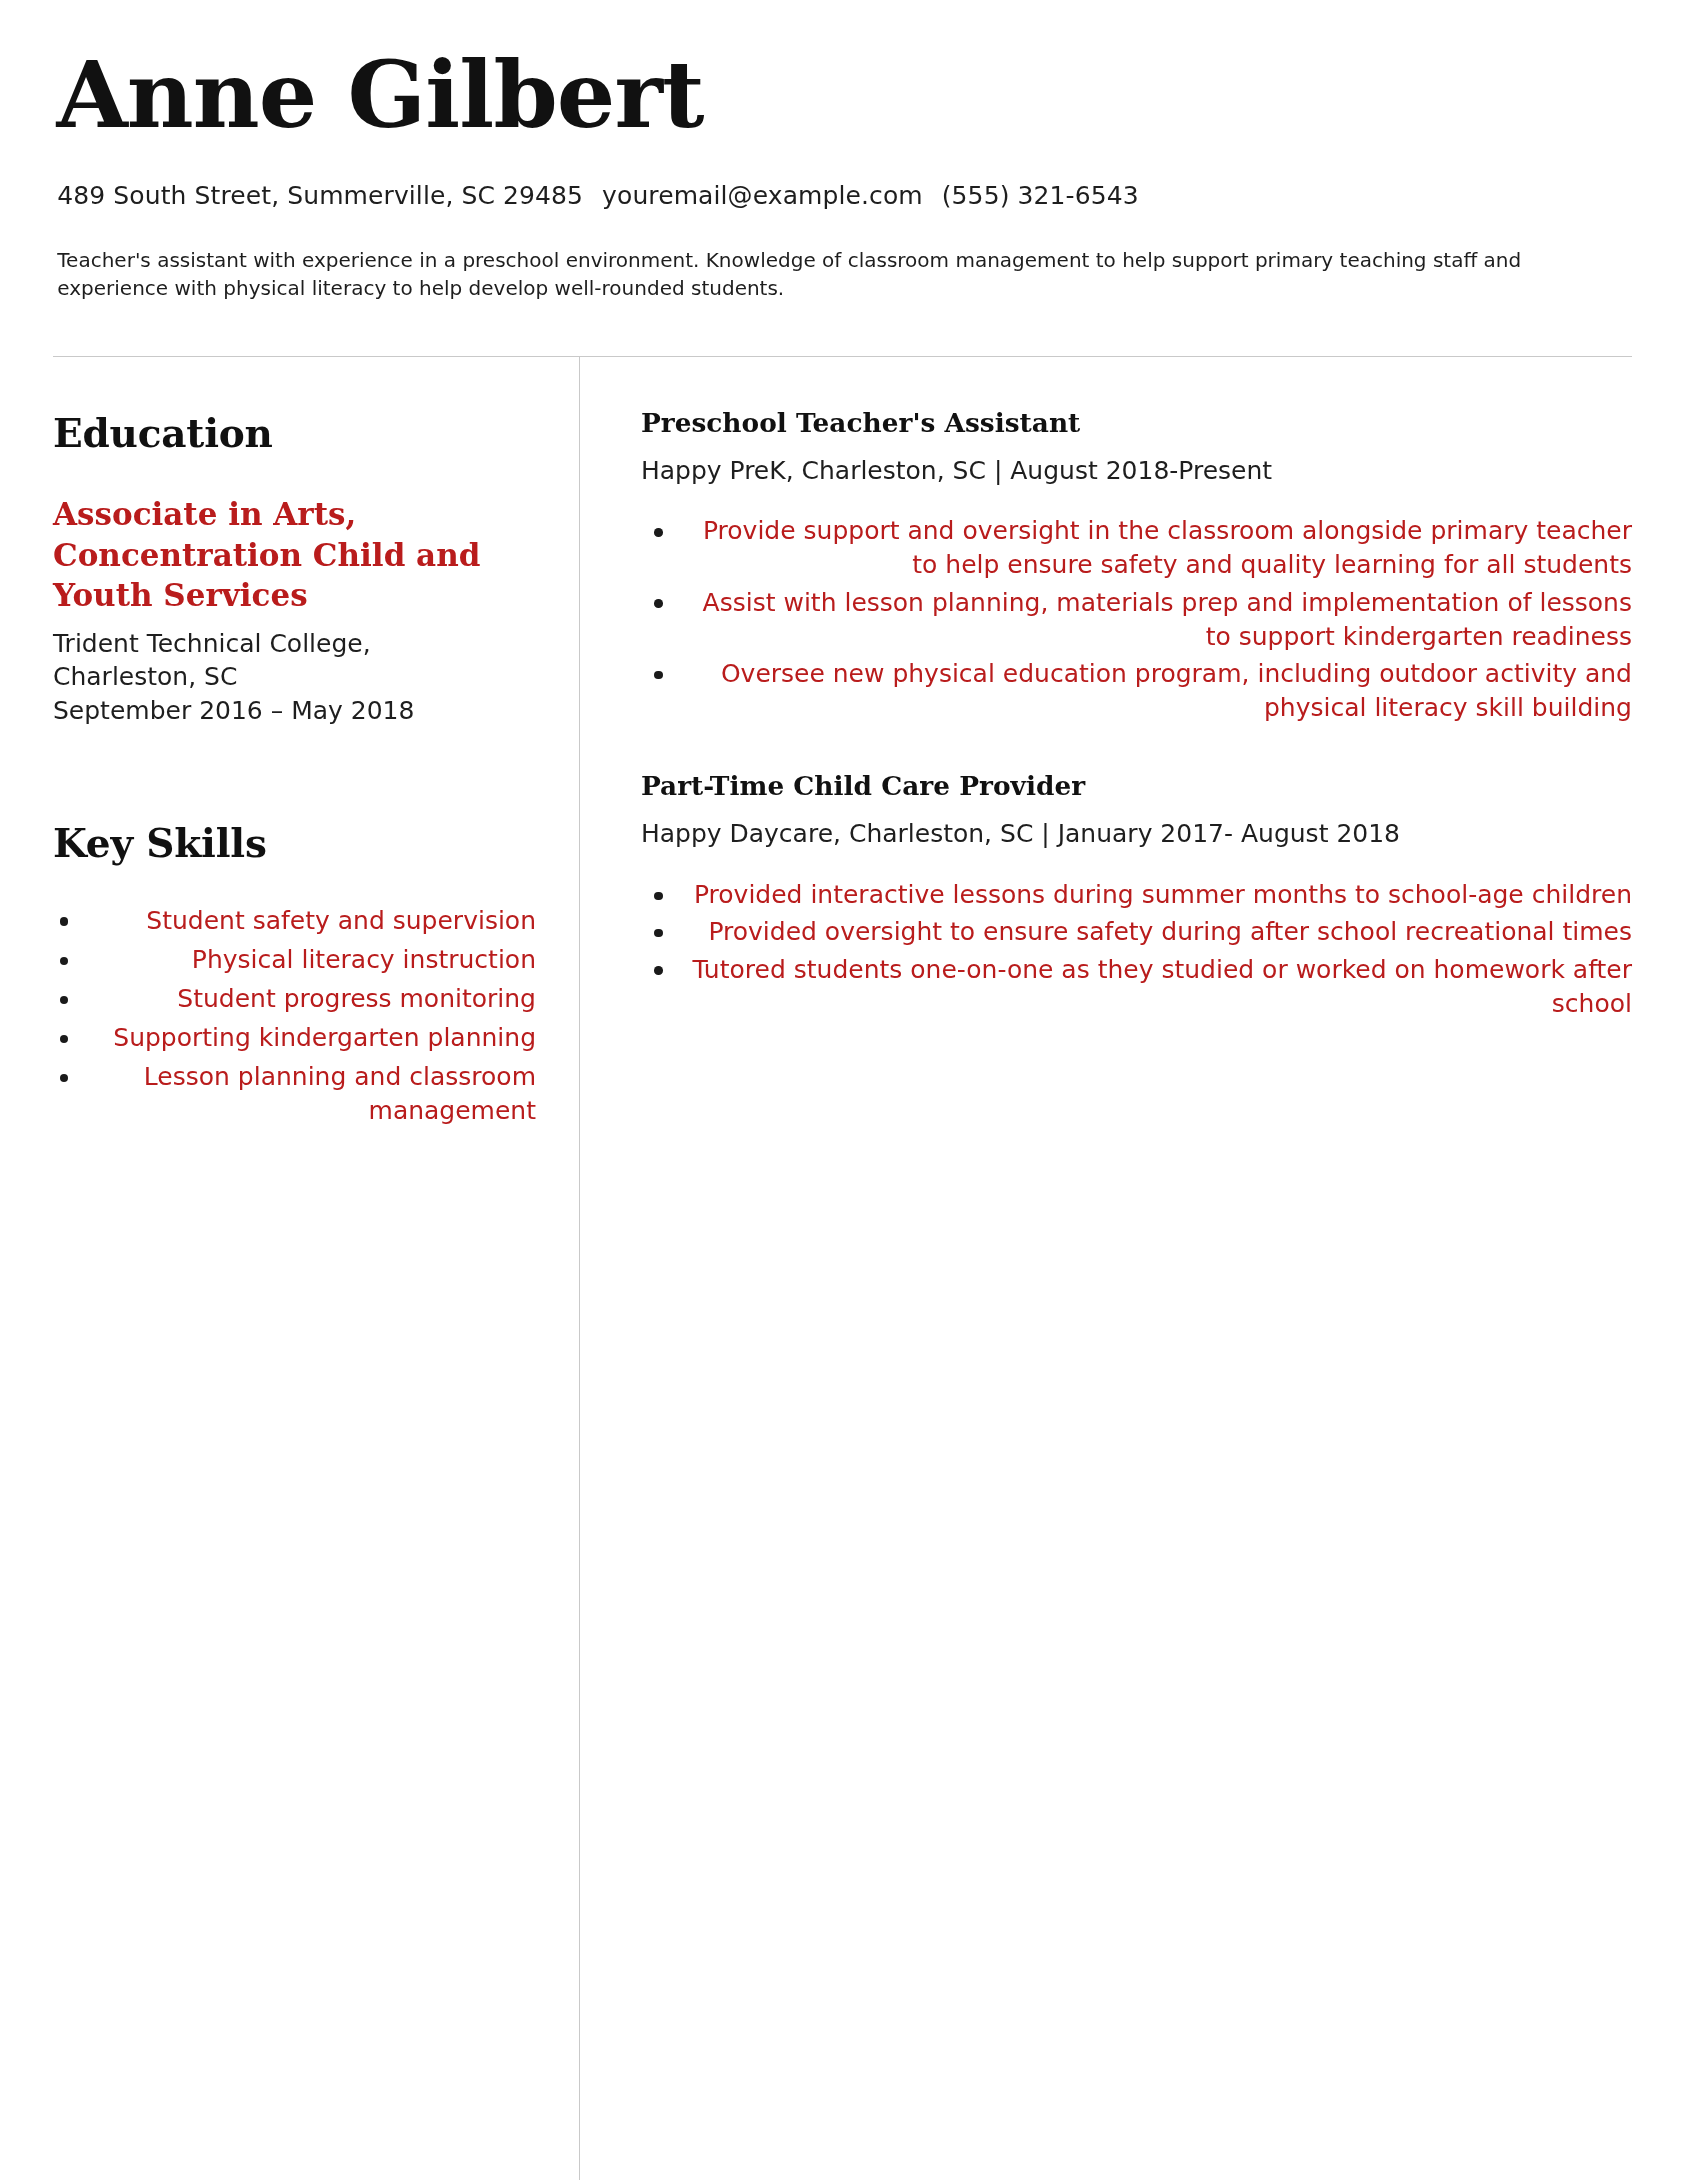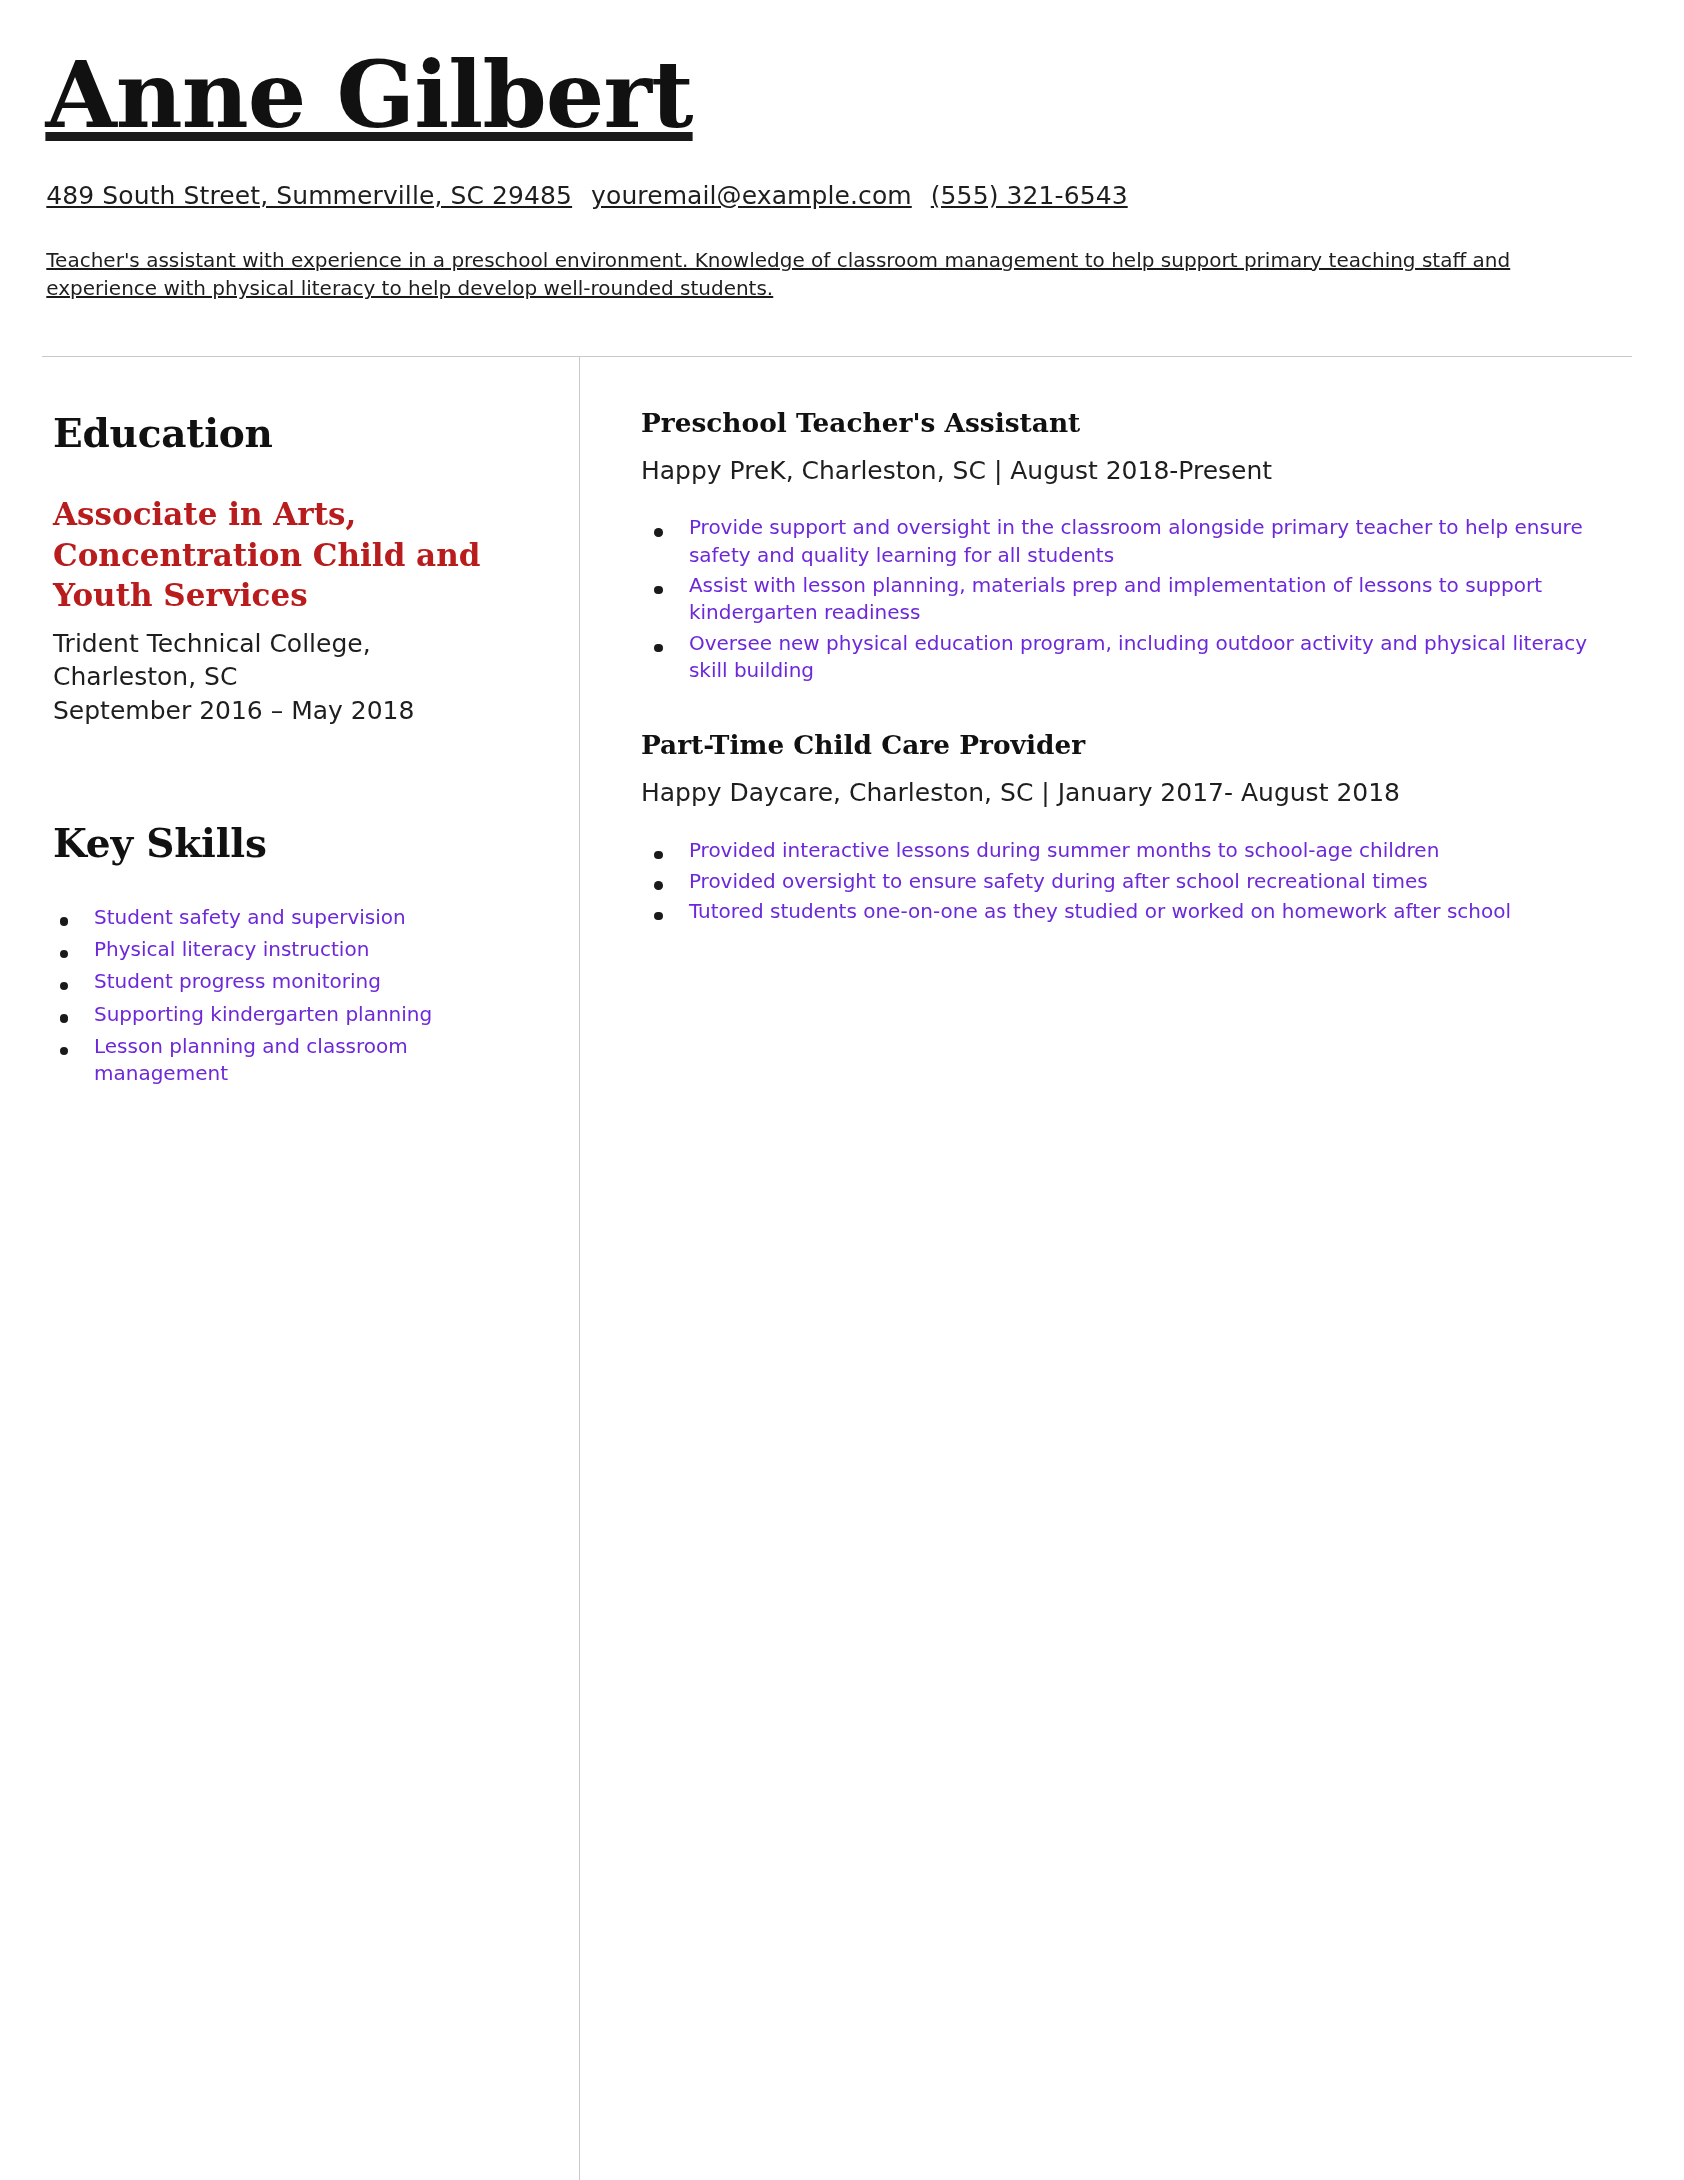--- a/index.html
+++ b/index.html
@@ -18,23 +18,22 @@
   .page {
     width: 1685px;
     height: 2181px;
     box-sizing: border-box;
     padding: 0;
     position: relative;
   }
 
   
   .header {
-    padding: 44px 53px 0 42px;
-    box-sizing: border-box;
-    text-decoration: underline;
+    padding: 44px 53px 0 53px;
+    box-sizing: border-box;
   }
   .name {
     font-family: "DejaVu Serif", serif;
     font-weight: 700;
     font-size: 92px;
     line-height: 1.12;
     letter-spacing: -0.9px;
     color: #111111;
     margin: 0 0 0 3.4px;
   }
@@ -122,24 +121,25 @@
 
   
   ul.bullets {
     list-style: none;
     margin: 0;
     padding: 0;
   }
   ul.bullets li {
     position: relative;
     padding-left: 41px;
-    font-size: 20px;
+    font-size: 25px;
     line-height: 1.36;
-    color: #6d28d9;
+    color: #b91c1c;
     margin-bottom: 5.1px;
+    text-align: right;
   }
   ul.bullets li::before {
     content: "";
     position: absolute;
     left: 6.8px;
     top: 13.6px;
     width: 8.5px;
     height: 8.5px;
     background: #1a1a1a;
     border-radius: 50%;

